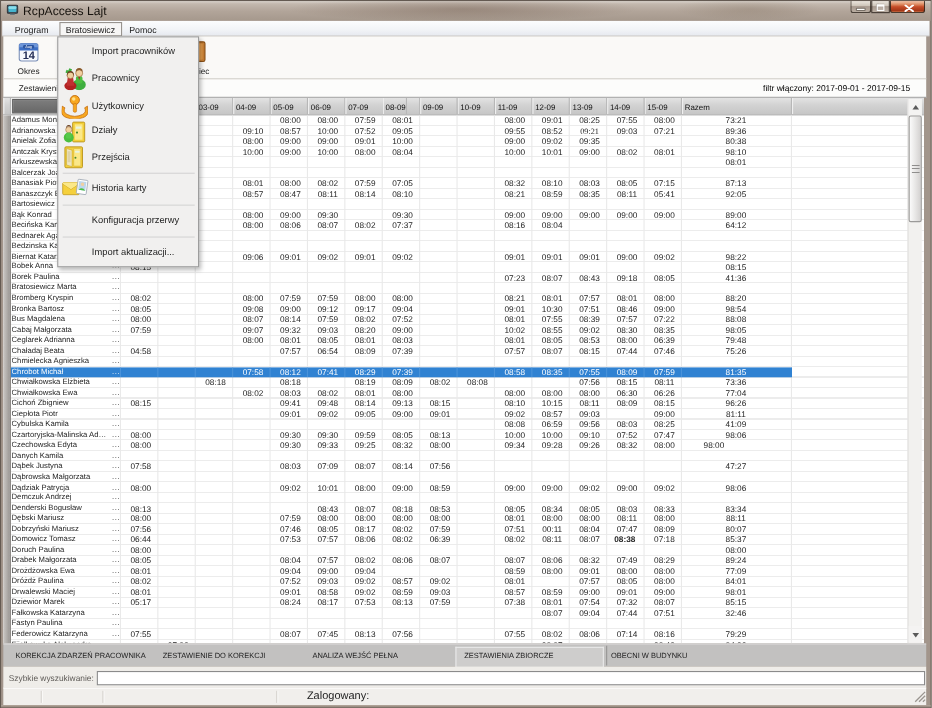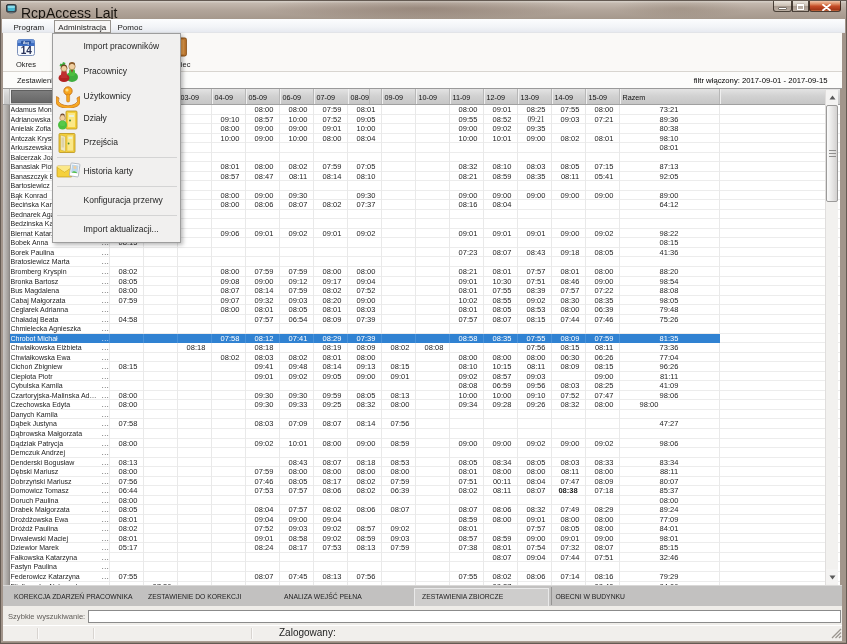--- a/index.html
+++ b/index.html
@@ -5,21 +5,21 @@
 html,body{width:847px;height:644px;overflow:hidden;}
 body{position:relative;font-family:"Liberation Sans",sans-serif;background:#a2958b;}
 .abs{position:absolute;}
 #frame{position:absolute;inset:0;border:1px solid #645a52;background:transparent;}
 #title{position:absolute;left:1px;top:1px;right:1px;height:18px;
  background:linear-gradient(180deg,#d8d2cb 0%,#c3b8ae 14%,#b2a59a 50%,#a5988c 100%);}
 #title .smudge1{position:absolute;left:230px;top:0;width:380px;height:18px;
  background:radial-gradient(ellipse 60% 90% at 50% 40%,rgba(86,62,48,0.30),rgba(86,62,48,0) 70%);}
 #title .smudge2{position:absolute;left:600px;top:0;width:160px;height:18px;
  background:radial-gradient(ellipse 60% 80% at 50% 40%,rgba(100,80,60,0.20),rgba(100,80,60,0) 70%);}
-#ttext{position:absolute;left:21px;top:4.5px;font-size:14px;color:#17130e;}
+#ttext{position:absolute;left:21px;top:4.5px;font-size:11px;color:#17130e;}
 .capbtn{position:absolute;top:1px;height:11px;border:1px solid rgba(48,38,30,0.85);border-top:none;}
 .glyph{position:absolute;color:#fff;}
 #menubar{position:absolute;left:2px;right:2px;top:19px;height:14px;
  background:linear-gradient(180deg,#fcfdfe 0%,#f2f4f7 60%,#e7eaf0 100%);border-bottom:1px solid #e2e4e8;font-size:8px;color:#1a1a1a;}
 #toolbar{position:absolute;left:3px;right:5.5px;top:33px;height:38.5px;background:#faf9f7;border-bottom:1px solid #d8d5d0;}
 #tabrow{position:absolute;left:3px;right:5.5px;top:72px;height:17px;background:#fcfcfb;border-bottom:1px solid #9a9a9a;}
 #grid{position:absolute;left:3px;top:89px;width:836.5px;height:496px;background:#fff;}
 #ghead{position:absolute;left:0;top:0;width:100%;height:16px;
  background:linear-gradient(180deg,#e3e3e3 0%,#d2d2d2 45%,#c6c6c6 100%);border-bottom:1px solid #a0a0a0;}
 .hcell{position:absolute;top:0;height:15px;border-right:1px solid #b7b7b7;box-shadow:inset 1px 0 0 #efefef;}
@@ -79,21 +79,21 @@
   </div>
 <div class="capbtn" style="left:809px;width:31.5px;border-radius:0 0 3px 3px;
  background:linear-gradient(180deg,#f0c5ab 0%,#dd8a62 30%,#c54c28 52%,#a23516 88%,#c9764a 100%);">
  <svg class="glyph" style="left:11.5px;top:2.5px" width="9" height="7" viewBox="0 0 9 7">
       <path d="M1 0.8 L8 6.2 M8 0.8 L1 6.2" stroke="#fff" stroke-width="1.8" stroke-linecap="round"></path>
     </svg>
   </div>
 <div id="menubar">
     <span class="abs" style="left:11.5px;top:3.5px;">Program</span>
     <div class="abs" style="left:51.5px;top:0.5px;width:57.5px;height:13px;background:#f7f6f5;border:1px solid #98948f;"></div>
-    <span class="abs" style="left:51.5px;top:3.5px;width:57.5px;text-align:center;">Administracja</span>
+    <span class="abs" style="left:51.5px;top:3.5px;width:57.5px;text-align:center;">Bratosiewicz</span>
     <span class="abs" style="left:115.5px;top:3.5px;">Pomoc</span>
   </div>
 <div id="toolbar">
     <svg class="abs" style="left:13px;top:3.5px" width="21" height="21" viewBox="0 0 21 21">
 <rect x="1.5" y="2.5" width="17" height="16" rx="2" fill="#f6f9fd" stroke="#7c90b8"></rect>
 <path d="M1.5 4.5 q0-2 2-2 h13 q2 0 2 2 v4.5 h-17 z" fill="#3e6fc4"></path>
 <path d="M1.5 4.5 q0-2 2-2 h13 q2 0 2 2 v1.5 h-17 z" fill="#6e96d8"></path>
 <rect x="5" y="3.8" width="10" height="3.4" rx="1.2" fill="#2c55a0"></rect>
 <text x="10" y="6.8" font-size="3.5" fill="#fff" text-anchor="middle" font-family="Liberation Sans">Aug</text>
 <text x="10.2" y="16.8" font-size="10" font-weight="bold" fill="#252f57" text-anchor="middle" font-family="Liberation Sans">14</text>

